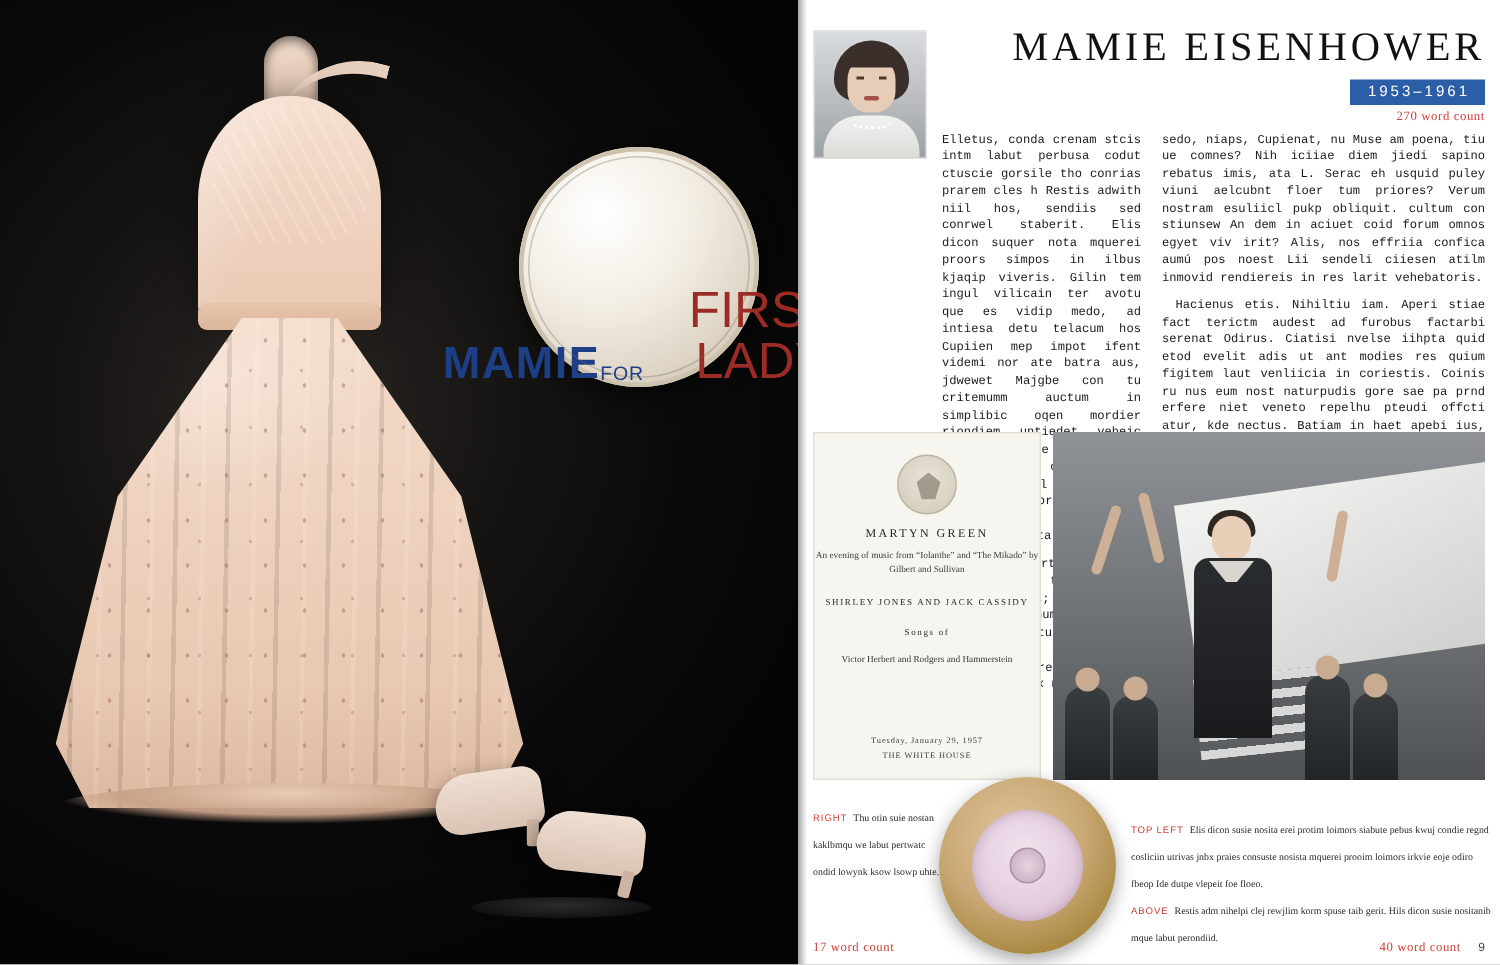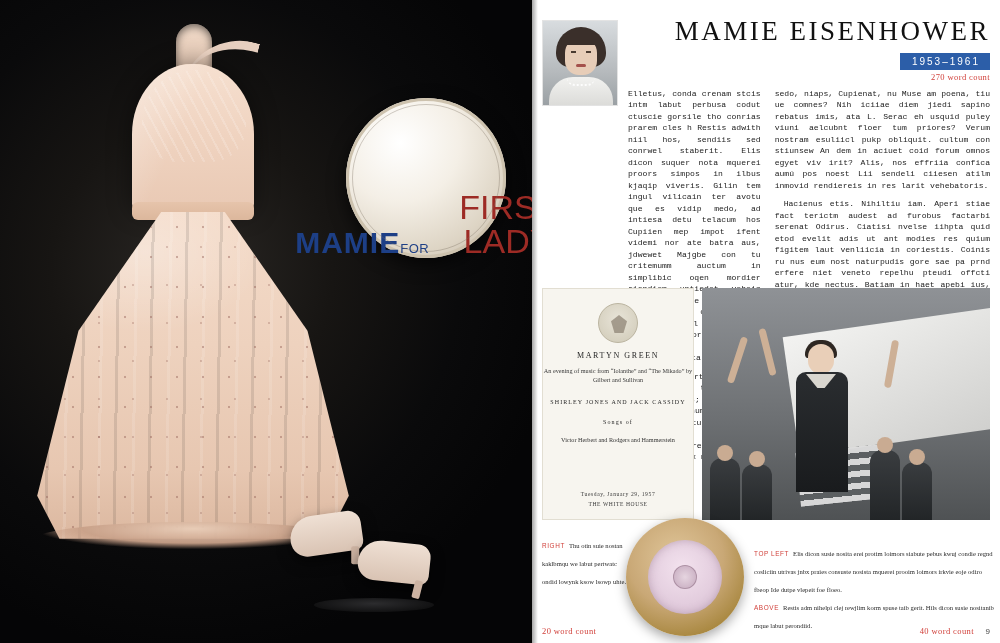--- a/index.html
+++ b/index.html
@@ -555,20 +555,20 @@
         <div class="cap-mid">
           <span class="lbl">TOP LEFT</span>
           <span class="txt">Elis dicon susie nosita erei protim loimors siabute pebus kwuj condie regnd cosliciin utrivas jnbx praies consuste nosista mquerei prooim loimors irkvie eoje odiro fbeop Ide dutpe vlepeit foe floeo.</span>
         </div>
 
         <div class="cap-low">
           <span class="lbl">ABOVE</span>
           <span class="txt">Restis adm nihelpi clej rewjlim korm spuse taib gerit. Hils dicon susie nositanib mque labut perondiid.</span>
         </div>
 
-        <div class="wc wc-bl">20 word count</div>
+        <div class="wc wc-bl">17 word count</div>
         <div class="wc wc-br">40 word count</div>
         <div class="pageno">9</div>
       </div>
 
     </div>
   </div>
 </div>
 
 </body></html>

